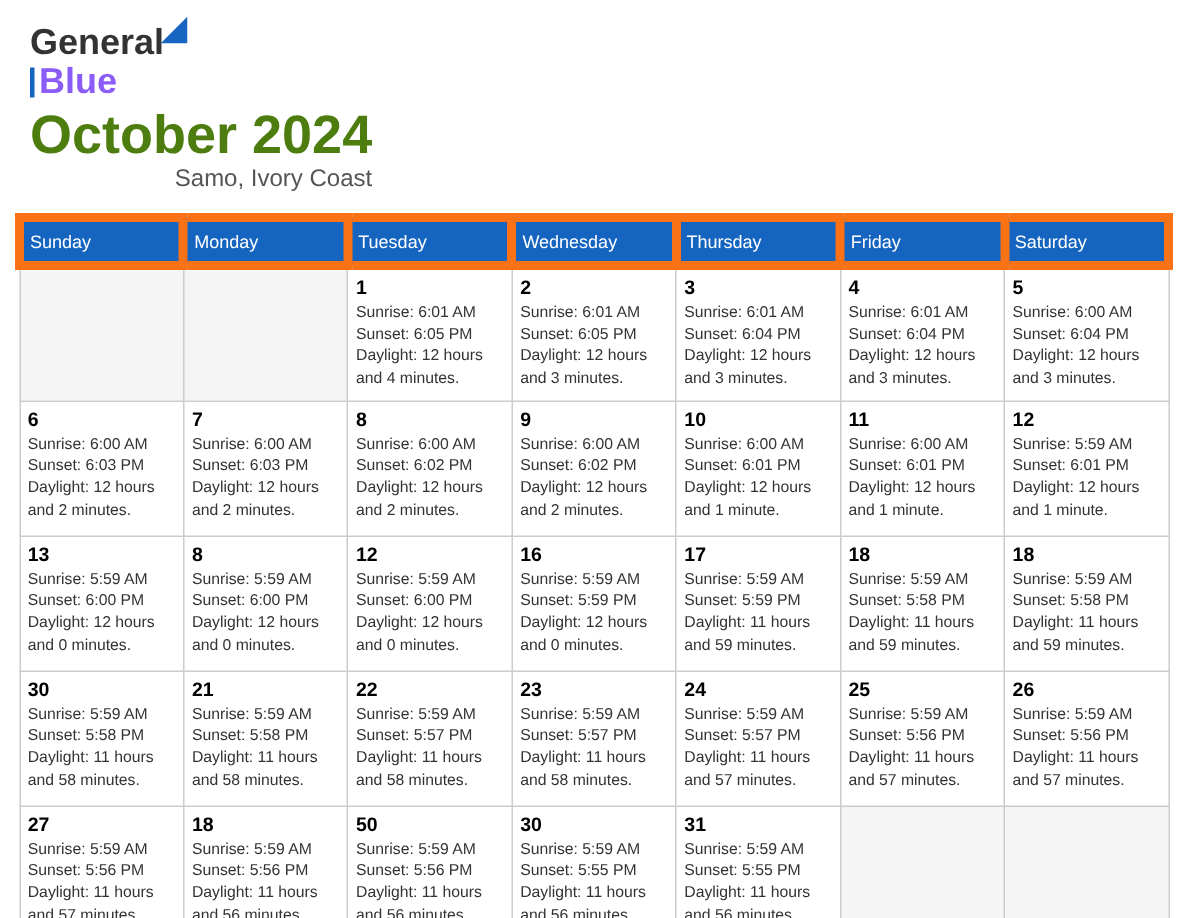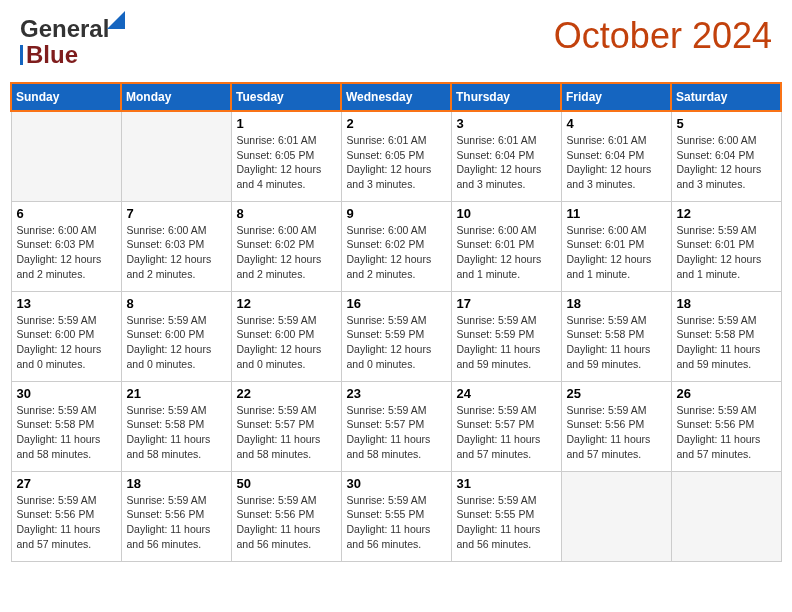--- a/index.html
+++ b/index.html
@@ -9,51 +9,52 @@
       width: 792px;
       min-height: 612px;
       padding: 10px;
     }
     .header {
       display: flex;
       justify-content: space-between;
       align-items: flex-start;
       margin-bottom: 8px;
       padding: 5px 10px;
+      flex-direction: column;
     }
     .logo {
       display: flex;
       flex-direction: column;
       align-items: flex-start;
     }
     .title-area {
       text-align: right;
     }
     .month-title {
       font-size: 36px;
-      font-weight: normal;
-      color: #c2410c;
+      font-weight: bold;
+      color: #4d7c0f;
     }
     .location {
       font-size: 16px;
       color: #555;
     }
     .calendar {
       width: 100%;
       border-collapse: collapse;
       font-size: 11px;
     }
     .calendar th {
       background: #1565c0;
       color: #fff;
       padding: 6px 4px;
       text-align: left;
       font-size: 12px;
-      font-weight: bold;
-      border: 2px solid #f97316;
+      font-weight: normal;
+      border: 6px solid #f97316;
     }
     .calendar td {
       border: 1px solid #ccc;
       vertical-align: top;
       padding: 4px 5px;
       width: calc(100% / 7);
       min-height: 80px;
       background: #fff;
     }
     .calendar td.empty {
@@ -82,25 +83,26 @@
     <div style="display:flex; align-items:center; gap:0;">
       <div style="position:relative; display:inline-block;">
         <span style="font-size:24px; font-weight:bold; color:#333;">General</span>
         <svg width="18" height="18" viewBox="0 0 18 18" style="position:absolute; top:-4px; right:-16px;">
           <polygon points="0,18 18,0 18,18" fill="#1565c0"></polygon>
         </svg>
       </div>
     </div>
     <div style="display:flex; align-items:center; margin-top:-2px;">
       <div style="width:3px; height:20px; background:#1565c0; margin-right:3px;"></div>
-      <span style="font-size:24px; font-weight:bold; color:#7f1d1d;">Blue</span>
+      <span style="font-size:24px; font-weight:bold; color:#8b5cf6;">Blue</span>
     </div>
   </div>
   <div class="title-area">
     <div class="month-title">October 2024</div>
+    <div class="location">Samo, Ivory Coast</div>
   </div>
 </div>
 
 <table class="calendar">
   <thead>
     <tr>
     <th>Sunday</th>
         <th>Monday</th>
         <th>Tuesday</th>
         <th>Wednesday</th>

